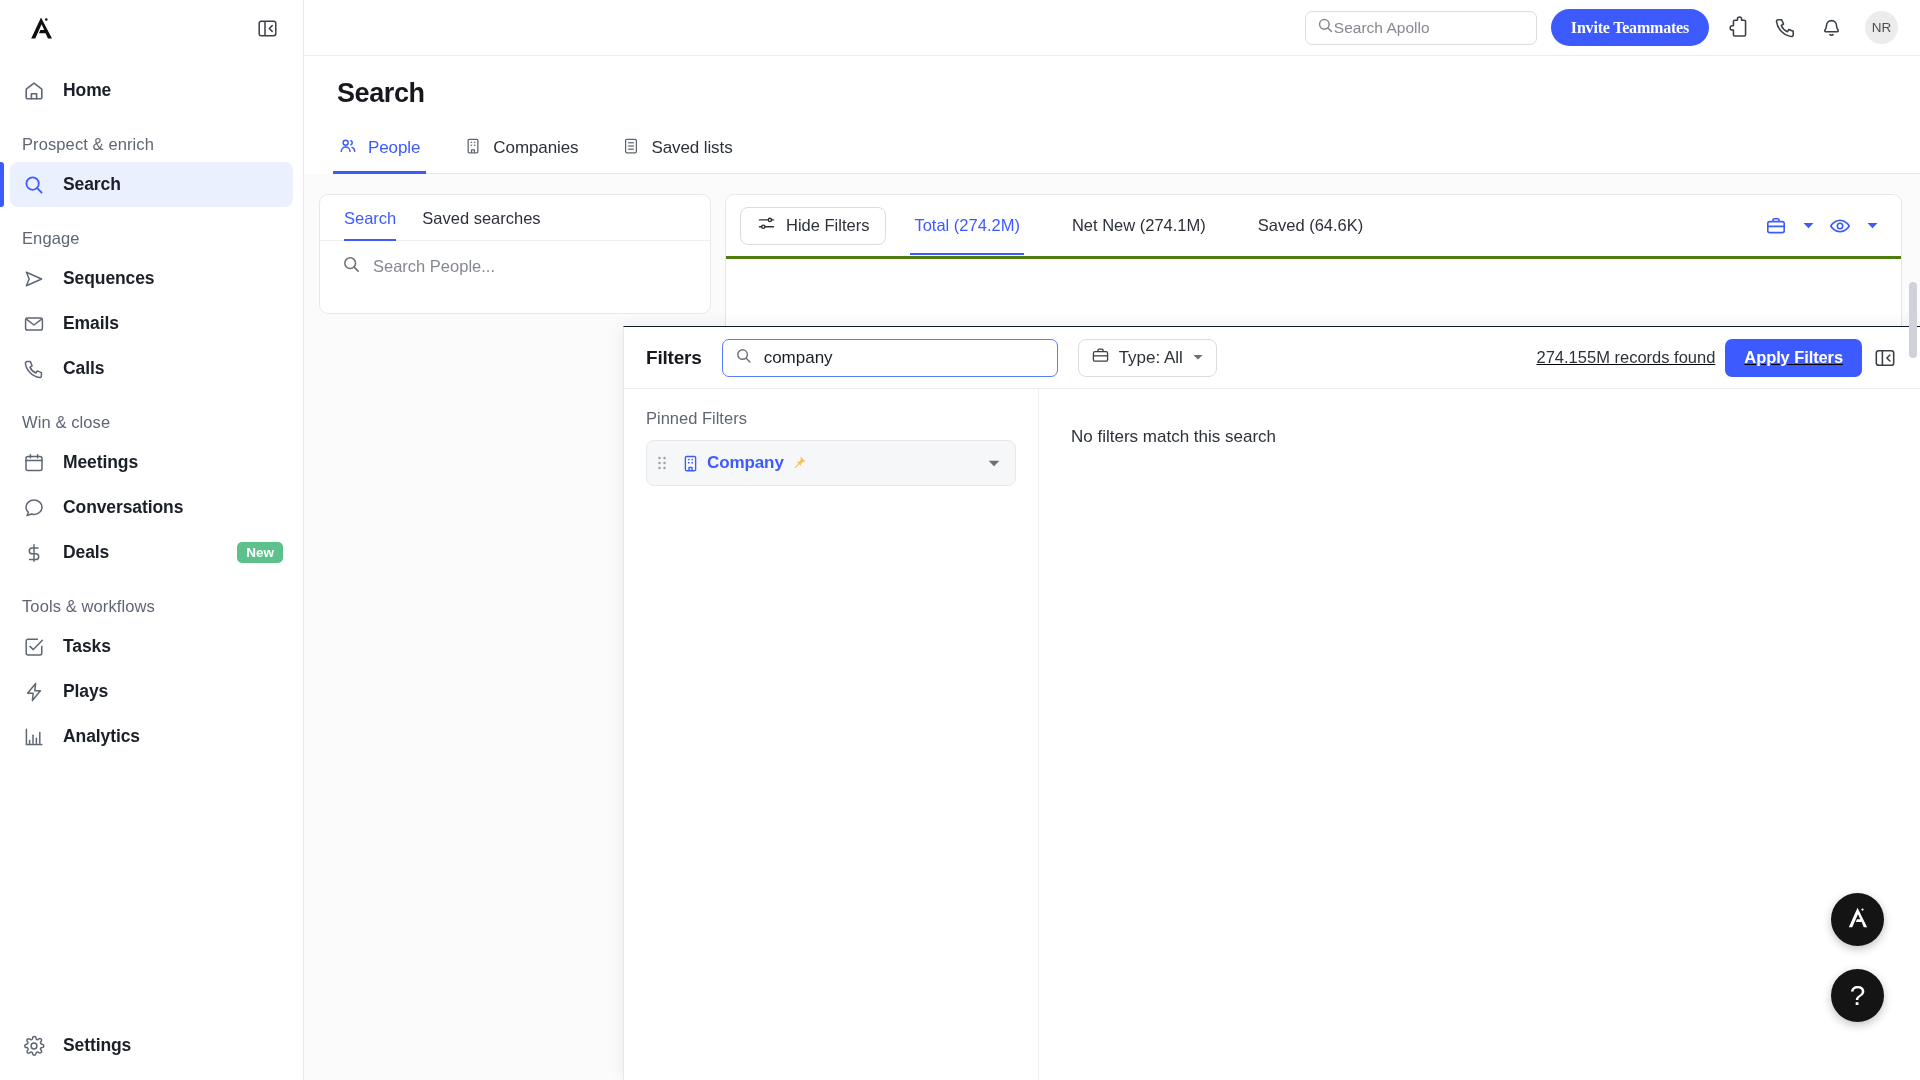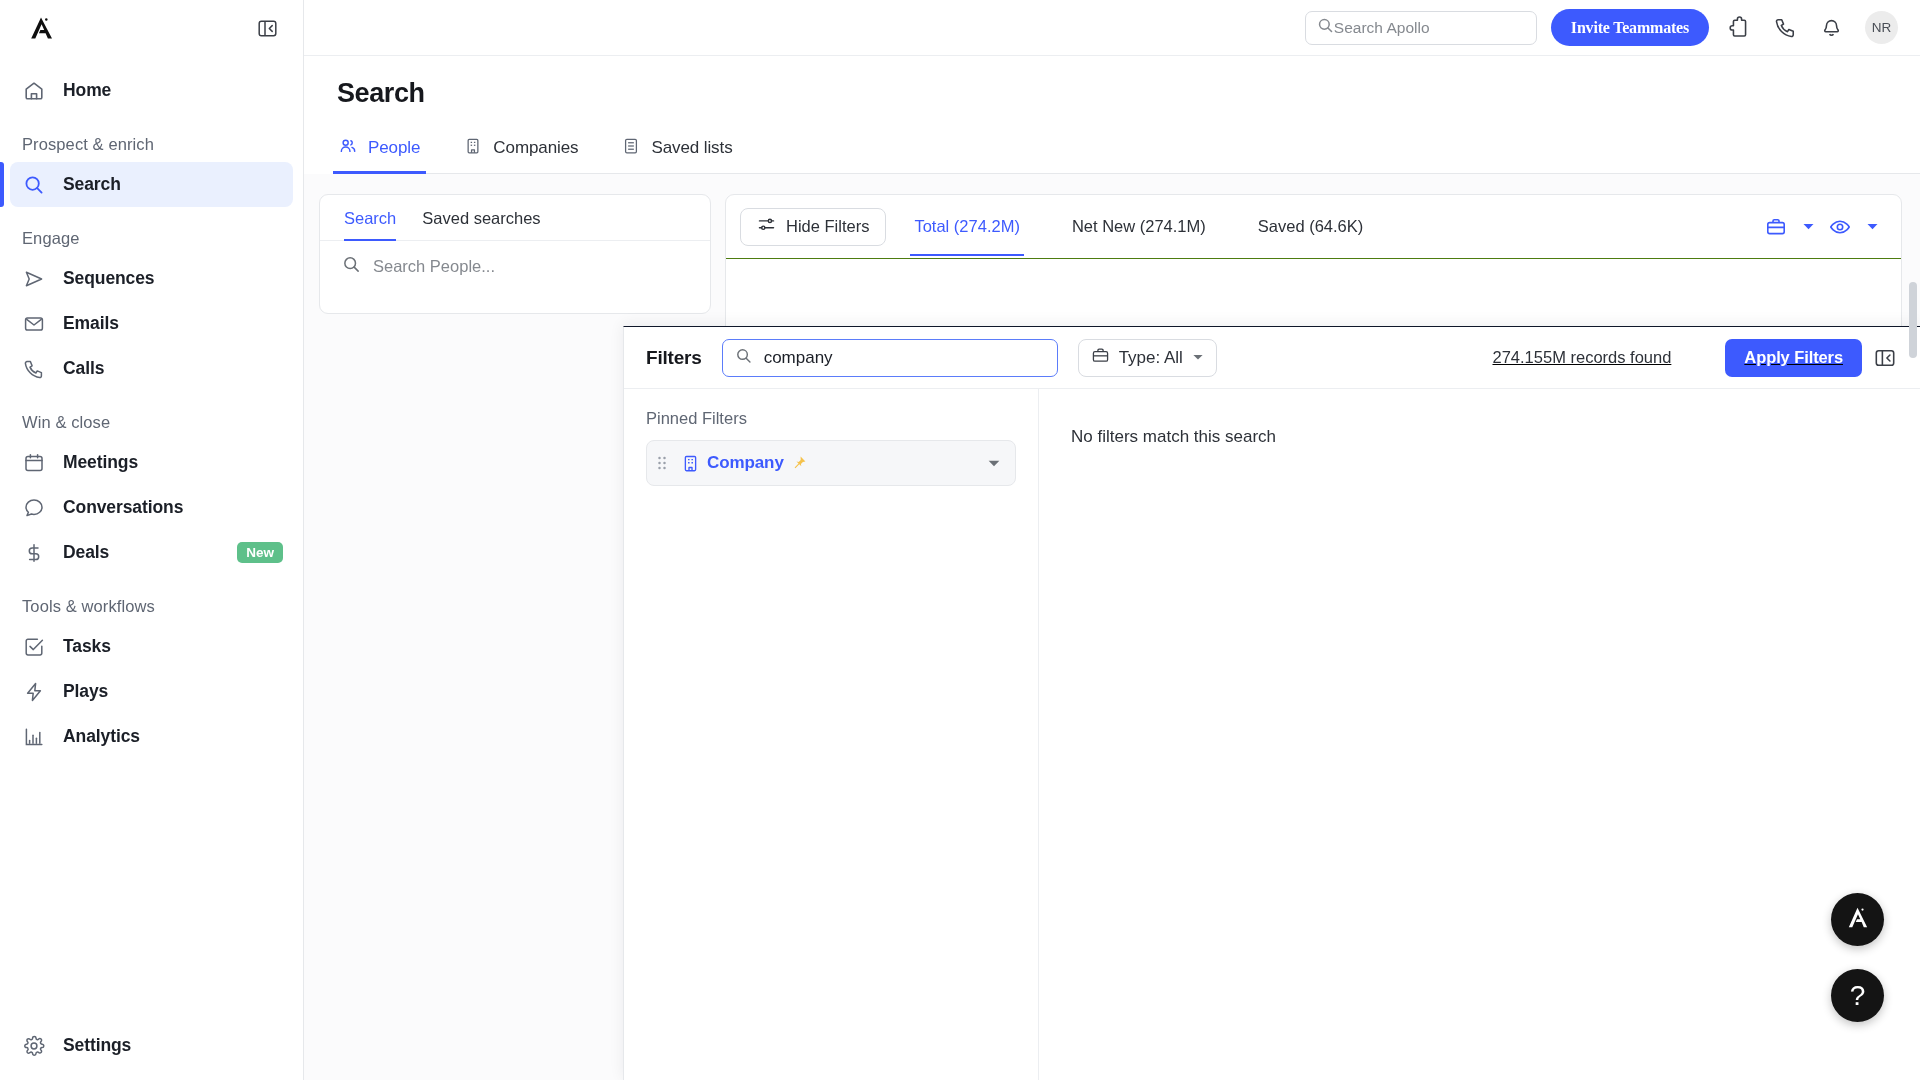--- a/index.html
+++ b/index.html
@@ -98,21 +98,21 @@
   .sc-tab.active { color:#3d5afe; }
   .sc-tab.active::after { content:""; position:absolute; left:0; right:0; bottom:-1px; height:2.5px; background:#3d5afe;}
   .sc-input { display:flex; align-items:center; gap: 12px; padding: 14px 22px; }
   .sc-input .ph { color:#85898f; font-size: 16.5px; }
 
   
   .results-card {
     flex: 1 1 auto; background:#fff; border:1px solid #e6e8eb; border-radius: 9px;
     margin-right: 18px; height: 640px; overflow:hidden;
   }
-  .rc-head { display:flex; align-items:center; height: 64px; padding: 0 18px 0 14px; border-bottom:1px solid #4d7c0f;}
+  .rc-head { display:flex; align-items:center; height: 64px; padding: 0 18px 0 14px; border-bottom:3px solid #4d7c0f;}
   .hide-filters {
     display:flex; align-items:center; gap:10px; height:38px; padding: 0 16px;
     border:1px solid #d9dce1; border-radius: 8px; font-size: 16.5px; color:#2d3138; cursor:pointer; background:#fff;
   }
   .rc-tabs { display:flex; gap: 44px; margin-left: 24px; align-self: stretch; align-items:center;}
   .rc-tab { font-size: 16.5px; color:#2d3138; position:relative; cursor:pointer; padding: 20px 4px; }
   .rc-tab.active { color:#3d5afe; }
   .rc-tab.active::after { content:""; position:absolute; left:0; right:0; bottom:0; height:2.5px; background:#3d5afe;}
   .rc-right { margin-left:auto; display:flex; align-items:center; gap: 4px; }
   .rc-icobtn { width:34px; height:34px; display:flex; align-items:center; justify-content:center; cursor:pointer;}
@@ -138,21 +138,21 @@
   .fo-type {
     height: 38px; border: 1px solid #d9dce1; border-radius: 8px; background:#fff;
     display:flex; align-items:center; gap: 9px; padding: 0 12px; cursor:pointer;
   }
   .fo-type .lbl { font-size: 17px; color:#2d3138; }
   .fo-right { margin-left:auto; display:flex; align-items:center; gap: 10px; text-decoration: underline; }
   .fo-records { font-size: 16.5px; color:#2d3138; }
   .apply-btn {
     background:#3d5afe; color:#fff; border:none; height: 38px; padding: 0 19px;
     border-radius: 7px; font-size: 16.5px; font-weight: 700; cursor:pointer;
-    font-family:"Liberation Sans", sans-serif; letter-spacing:-.1px;margin-left:44px;
+    font-family:"Liberation Sans", sans-serif; letter-spacing:-.1px;
   }
   .fo-collapse { width: 26px; height: 26px; display:flex; align-items:center; justify-content:center; cursor:pointer;}
 
   .fo-body { flex:1 1 auto; display:flex; min-height:0; }
   .fo-left { width: 415px; flex:0 0 415px; border-right: 1px solid #eceef1; padding: 20px 22px 0 22px;}
   .pinned-label { font-size: 16.5px; color:#5f6673; margin-bottom: 12px;}
   .pin-row {
     display:flex; align-items:center; height: 46px; border:1px solid #e6e8eb;
     border-radius: 8px; background:#f6f7f9; padding-right: 14px; cursor:pointer;
   }

